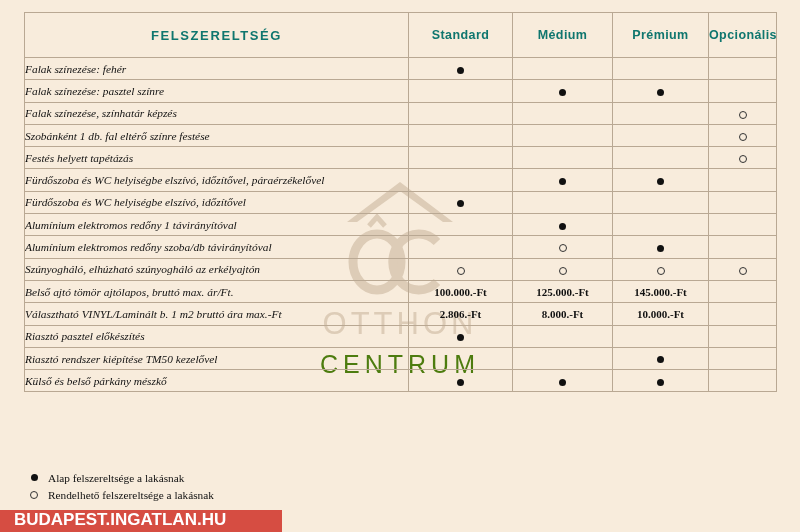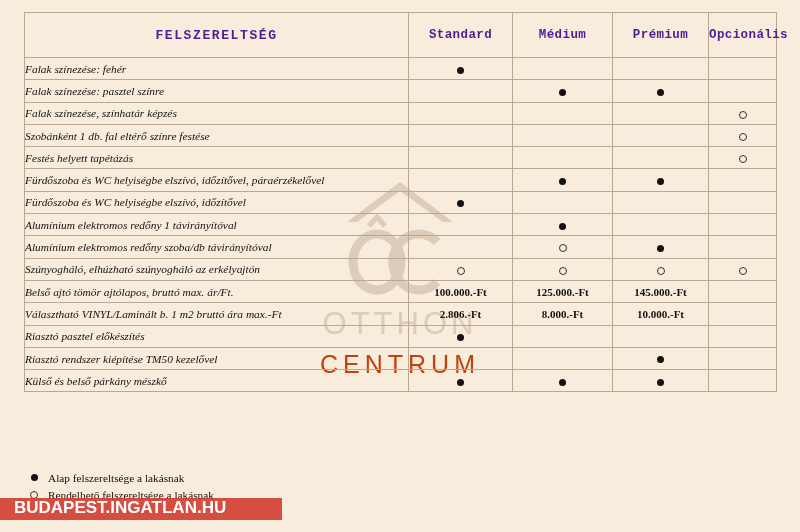--- a/index.html
+++ b/index.html
@@ -46,21 +46,21 @@
     font-size: 31px;
     letter-spacing: 4px;
     color: #ddccb7;
     margin-top: 2px;
     font-weight: 400;
   }
   #wm-text2 {
     font-family: "Liberation Sans", sans-serif;
     font-size: 25px;
     letter-spacing: 5px;
-    color: #c2410c;
+    color: #4d7c0f;
     margin-top: 8px;
     font-weight: 400;
   }
   
   #table-wrap {
     position: absolute;
     left: 24px;
     top: 12px;
     width: 752px;
     z-index: 10;
@@ -69,24 +69,24 @@
     border-collapse: collapse;
     width: 752px;
     table-layout: fixed;
   }
   table.spec td, table.spec th {
     border: 1px solid #b9a893;
     padding: 0;
   }
   thead th {
     height: 44px;
-    font-family: Liberation Mono, monospace;
+    font-family: Liberation Sans, sans-serif;
     font-weight: bold;
     font-size: 12.5px;
-    color: #4c1d95;
+    color: #0f766e;
     text-align: center;
     vertical-align: middle;
     letter-spacing: 0.4px;
   }
   thead th.feat {
     font-size: 13px;
     letter-spacing: 1.6px;
   }
   tbody td {
     height: 21.3px;
@@ -150,21 +150,21 @@
   }
   .legend-txt {
     font-family: "Liberation Serif", serif;
     font-size: 11.3px;
     color: #111;
   }
   
   #footer {
     position: absolute;
     left: 0;
-    bottom: 12px;
+    bottom: 0;
     width: 800px;
     height: 26px;
     z-index: 20;
   }
   #footer-bar {
     position: absolute;
     left: 0;
     bottom: 0;
     width: 282px;
     height: 22px;

